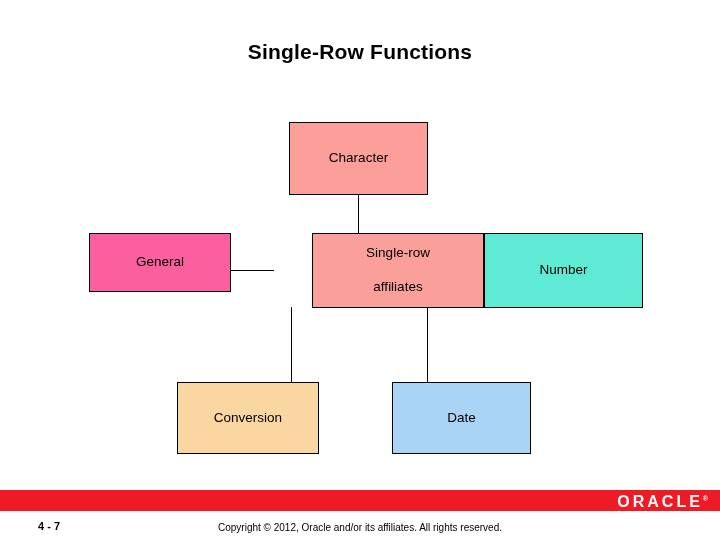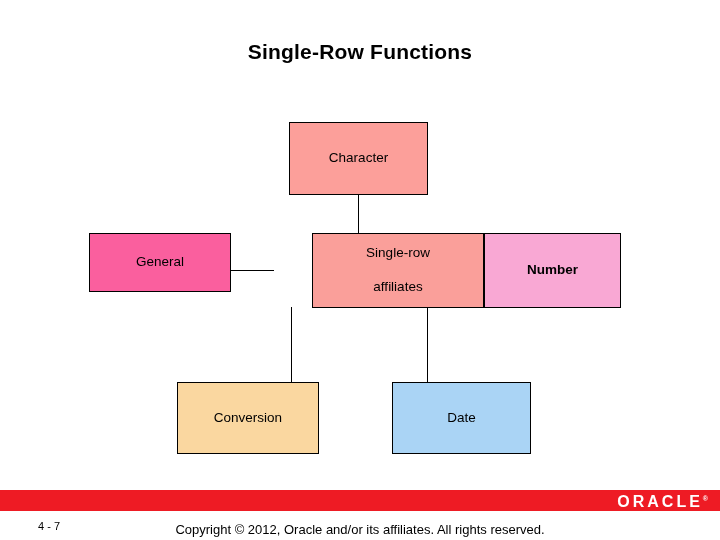--- a/index.html
+++ b/index.html
@@ -71,24 +71,23 @@
     left: 273px;
     top: 233px;
     width: 172px;
     height: 75px;
     background: #fa9f9a;
     margin-left: 39px;
   }
   #node-number {
     left: 484px;
     top: 233px;
-    width: 137px;
+    width: 159px;
     height: 75px;
-    background: #f9a8d4;
-    font-weight: bold;
+    background: #5eead4;
   }
   #node-conversion {
     left: 177px;
     top: 382px;
     width: 142px;
     height: 72px;
     background: #fad7a0;
   }
   #node-date {
     left: 392px;
@@ -161,31 +160,31 @@
     font-size: 7px;
     letter-spacing: 0;
     vertical-align: super;
   }
 
   #page-number {
     position: absolute;
     left: 38px;
     top: 520px;
     font-size: 11px;
-    font-weight: normal;
+    font-weight: bold;
     color: #000000;
   }
 
   #copyright {
     position: absolute;
     left: 0;
     top: 522px;
     width: 720px;
     text-align: center;
-    font-size: 13px;
+    font-size: 10px;
     color: #000000;
   }
 </style>
 </head>
 <body>
 
 <div id="slide">
 
   <div id="title">Single-Row Functions</div>
 

